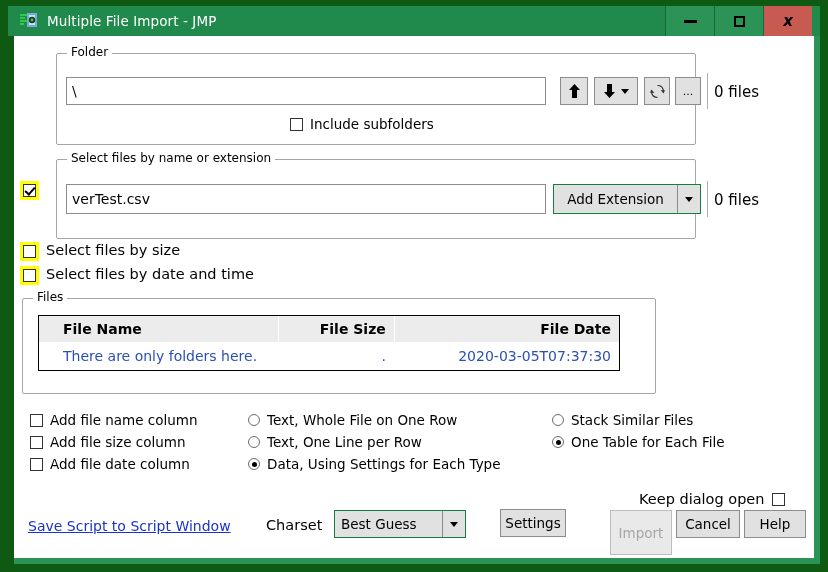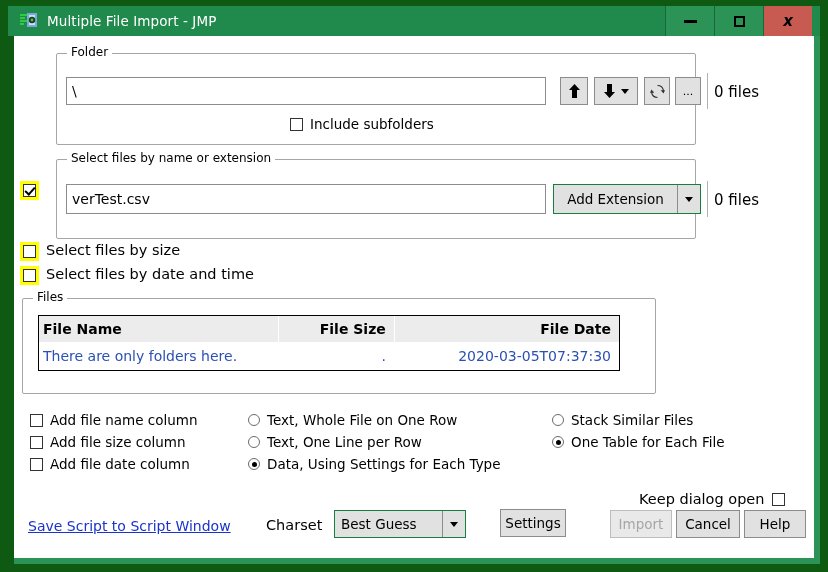--- a/index.html
+++ b/index.html
@@ -76,21 +76,21 @@
   .hl{background:#ffff00;padding:3px;display:inline-block;line-height:0;}
   .rb{width:12px;height:12px;border:1px solid #6b6b6b;border-radius:50%;background:#fff;box-sizing:border-box;position:relative;display:inline-block;vertical-align:middle;}
   .rb.sel::after{content:"";position:absolute;left:2.5px;top:2.5px;width:5px;height:5px;border-radius:50%;background:#000;}
   .optrow{position:absolute;display:flex;align-items:center;white-space:nowrap;font-size:13.5px;}
   .optrow .lbl{margin-left:7px;}
 
   
   #files-table{position:absolute;border:1px solid #000;box-sizing:border-box;background:#fff;}
   #files-table .thead{display:flex;background:#ececec;height:26px;align-items:center;font-weight:bold;font-size:14px;}
   #files-table .trow{display:flex;height:28px;align-items:center;color:#2b50b4;font-size:14px;}
-  .c-name{width:240px;padding-left:4px;box-sizing:border-box;}
+  .c-name{width:240px;padding-left:24px;box-sizing:border-box;}
   .c-size{width:115px;text-align:right;padding-right:8px;box-sizing:border-box;}
   .c-date{width:225px;text-align:right;padding-right:8px;box-sizing:border-box;}
   #files-table .thead .c-size{background:#ececec;}
   #files-table .thead .sep{width:1px;background:#ffffff;height:26px;}
 
   .plain{position:absolute;white-space:nowrap;font-size:13.5px;}
   .vsep{position:absolute;width:1px;background:#b0b0b0;}
   #link{
     position:absolute;color:#1a33cc;text-decoration:underline;font-size:14px;white-space:nowrap;cursor:pointer;
   }
@@ -268,21 +268,21 @@
       <span class="cval">Best Guess</span>
       <span class="carrow">
           <i></i>
         </span>
     </div>
 
     <div class="btn" style="left:486px;top:473px;width:66px;height:28px;">
       <span>Settings</span>
     </div>
 
-    <div class="btn disabled" style="left:596px;top:474px;width:62px;height:28px;">
+    <div class="btn disabled" style="left:596px;top:474px;width:62px;height:45px;">
       <span>Import</span>
     </div>
     <div class="btn" style="left:662px;top:474px;width:64px;height:28px;">
       <span>Cancel</span>
     </div>
     <div class="btn" style="left:730px;top:474px;width:62px;height:28px;">
       <span>Help</span>
     </div>
 
   </div>

